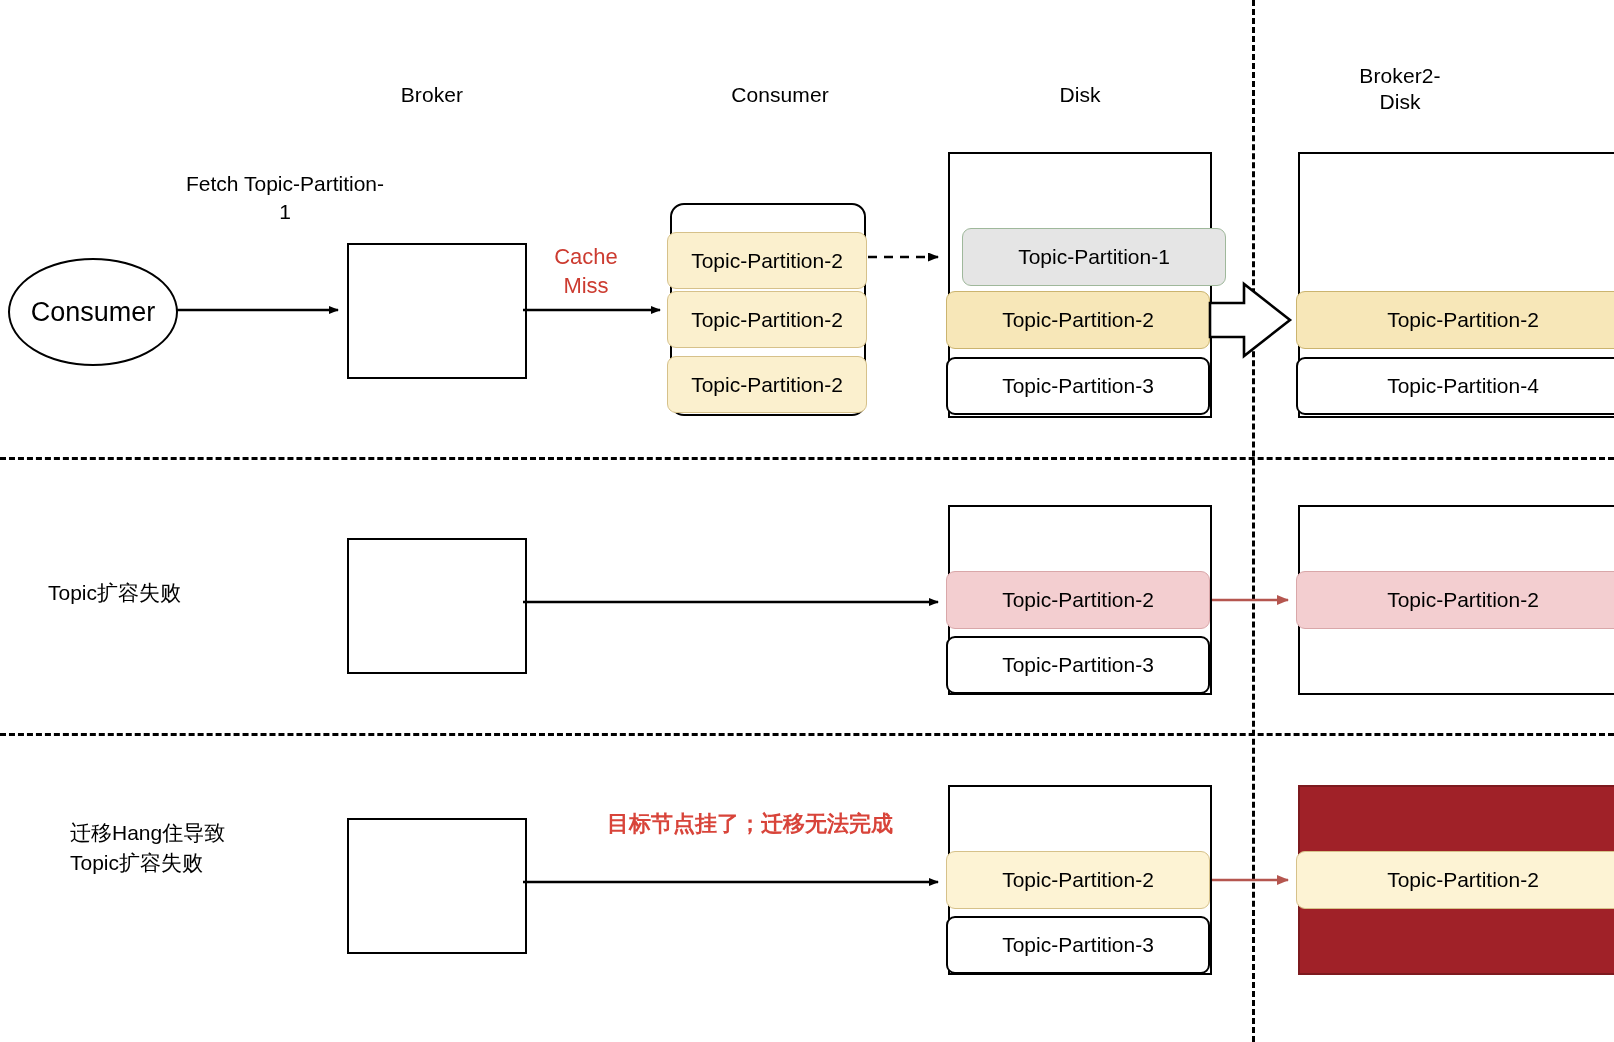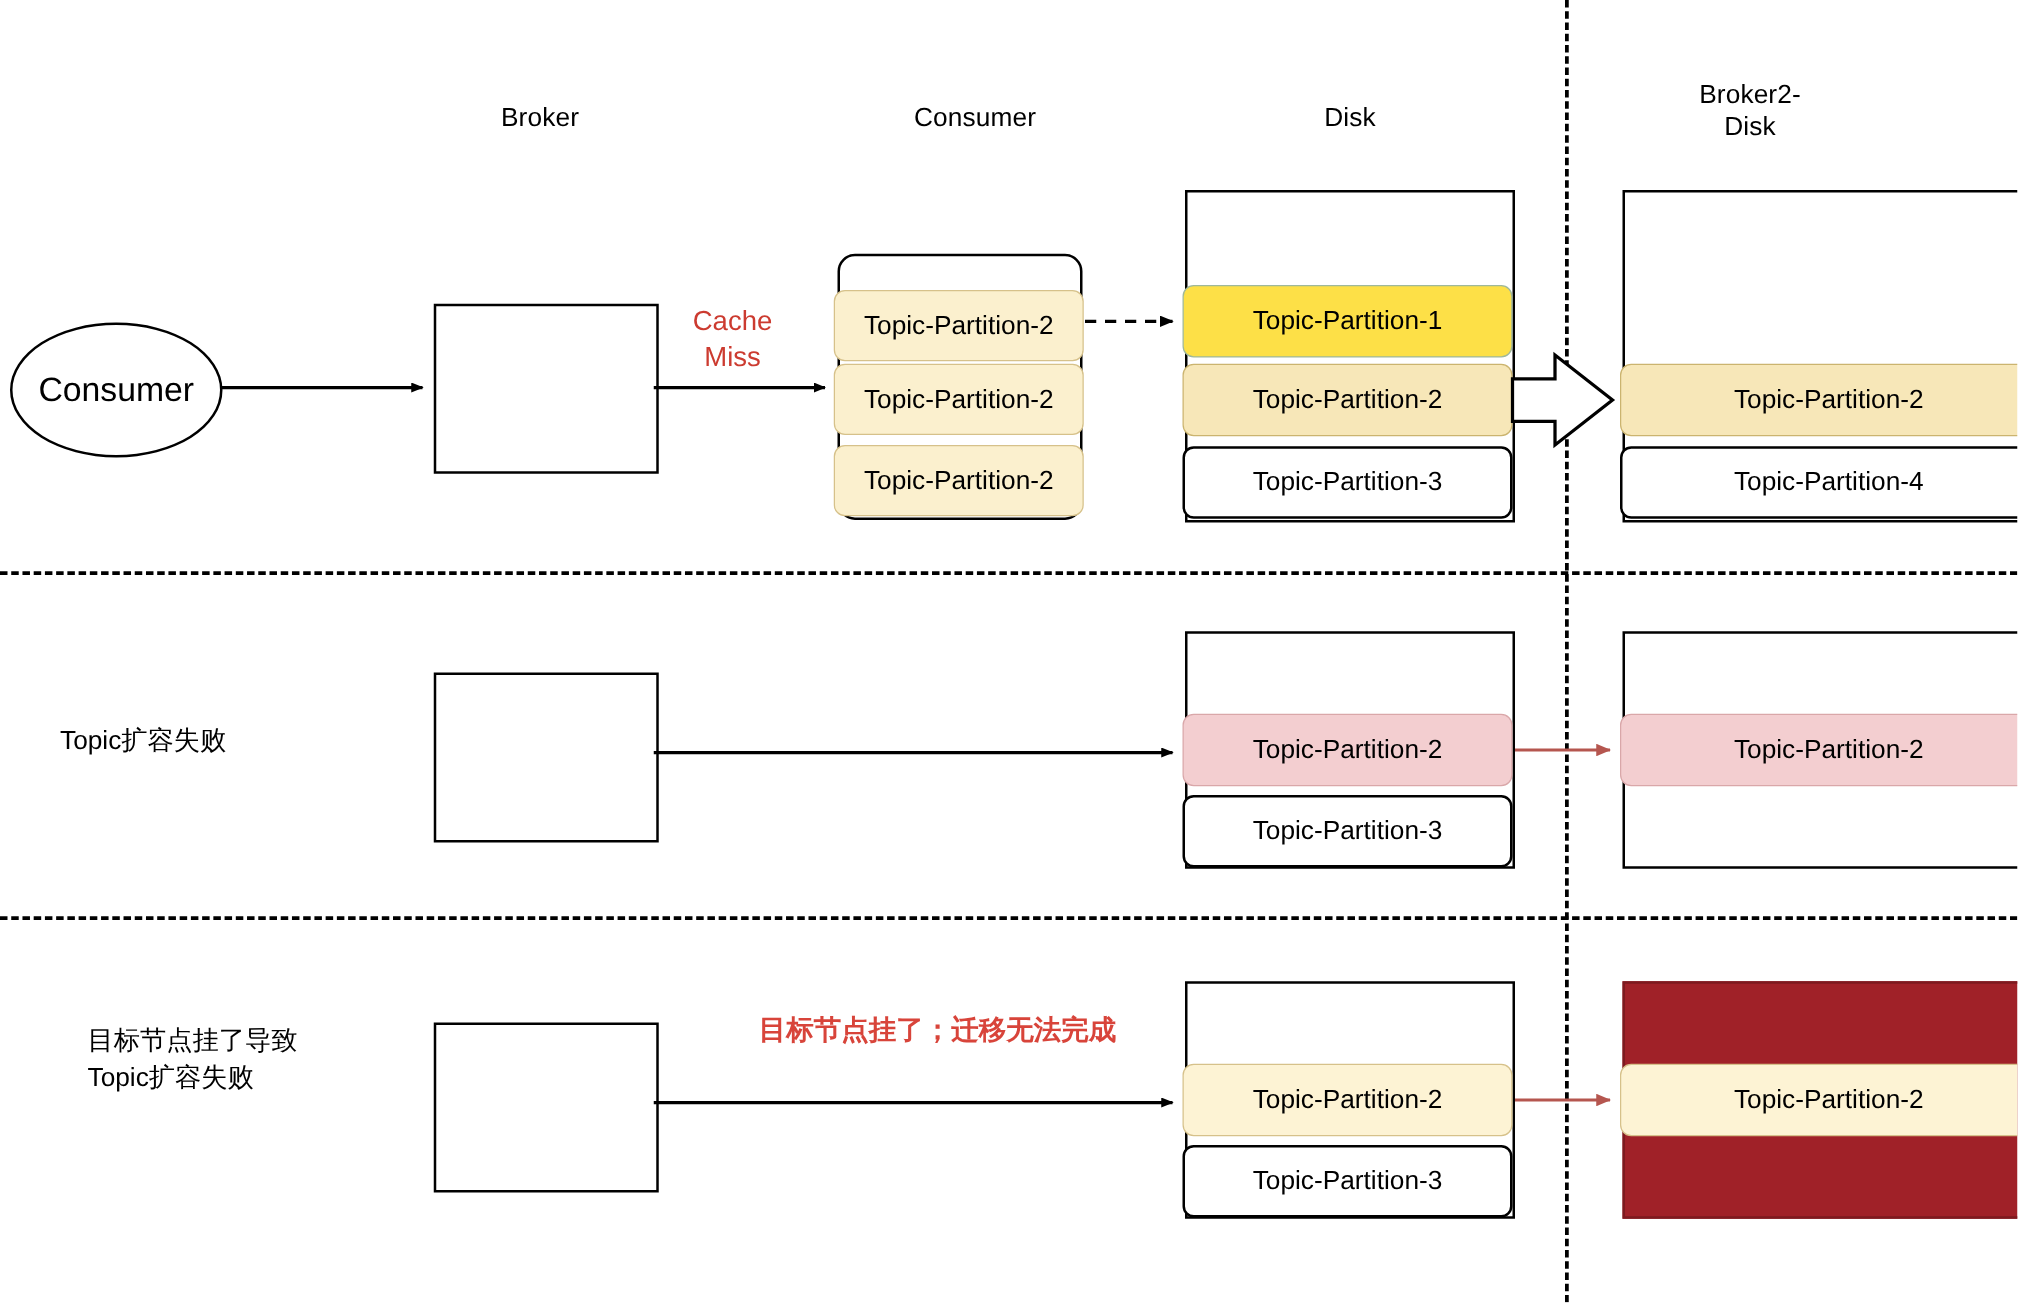--- a/index.html
+++ b/index.html
@@ -77,21 +77,21 @@
     border: 1.3px solid #b9ad7a;
     display: flex;
     align-items: center;
     justify-content: center;
     font-size: 21px;
     color: #000000;
     box-sizing: border-box;
   }
   .part.yellow { background: #fbf0ce; border-color: #d6c18a; }
   .part.yellow-deep { background: #f7e7b8; border-color: #cbb46f; }
-  .part.green { background: #fde047; border-color: #9fb89b; }
+  .part.green { background: #e5e5e5; border-color: #9fb89b; margin-left: 16px; }
   .part.white { background: #ffffff; border-color: #000000; border-width: 2.2px; justify-content: center; }
   .part.pink  { background: #f3ced0; border-color: #d9a7a9; }
   .part.cream { background: #fdf3d4; border-color: #d6c18a; }
 
   
   .pagecache-shell {
     border: 2.4px solid #000000;
     border-radius: 14px;
     background: #ffffff;
     box-sizing: border-box;
@@ -135,20 +135,24 @@
 
   <div class="abs col-header" style="left:1300px; top:63px; width:200px;">
     <div>Broker2-</div>
     <div>Disk</div>
   </div>
 
   <div class="abs hsep" style="left:0px; top:457px; width:1614px;"></div>
   <div class="abs hsep" style="left:0px; top:733px; width:1614px;"></div>
   <div class="abs vsep" style="left:1252px; top:0px; height:1042px;"></div>
 
+  <div class="abs plain-label" style="left:140px; top:170px; width:290px;">
+    <div>Fetch Topic-Partition-</div>
+    <div>1</div>
+  </div>
 
   <div class="abs ellipse" style="left:8px; top:258px; width:166px; height:104px;">
     <span>Consumer</span>
   </div>
 
   <div class="abs plain-box" style="left:347px; top:243px; width:176px; height:132px;"></div>
 
   <div class="abs red-label" style="left:532px; top:243px; width:108px;">
     <div>Cache</div>
     <div>Miss</div>
@@ -199,21 +203,21 @@
   <div class="abs part white" style="left:946px; top:636px; width:264px; height:58px;">
     <span>Topic-Partition-3</span>
   </div>
 
   <div class="abs disk-box" style="left:1298px; top:505px; width:330px; height:186px;"></div>
   <div class="abs part pink" style="left:1296px; top:571px; width:334px; height:58px;">
     <span>Topic-Partition-2</span>
   </div>
 
   <div class="abs left-label" style="left:70px; top:818px; width:290px;">
-    <div>目标节点挂了导致</div>
+    <div>迁移Hang住导致</div>
     <div>Topic扩容失败</div>
   </div>
 
   <div class="abs plain-box" style="left:347px; top:818px; width:176px; height:132px;"></div>
 
   <div class="abs red-label bold-cn" style="left:530px; top:810px; width:440px;">
     <span>目标节点挂了；迁移无法完成</span>
   </div>
 
   <div class="abs disk-box" style="left:948px; top:785px; width:260px; height:186px;"></div>

